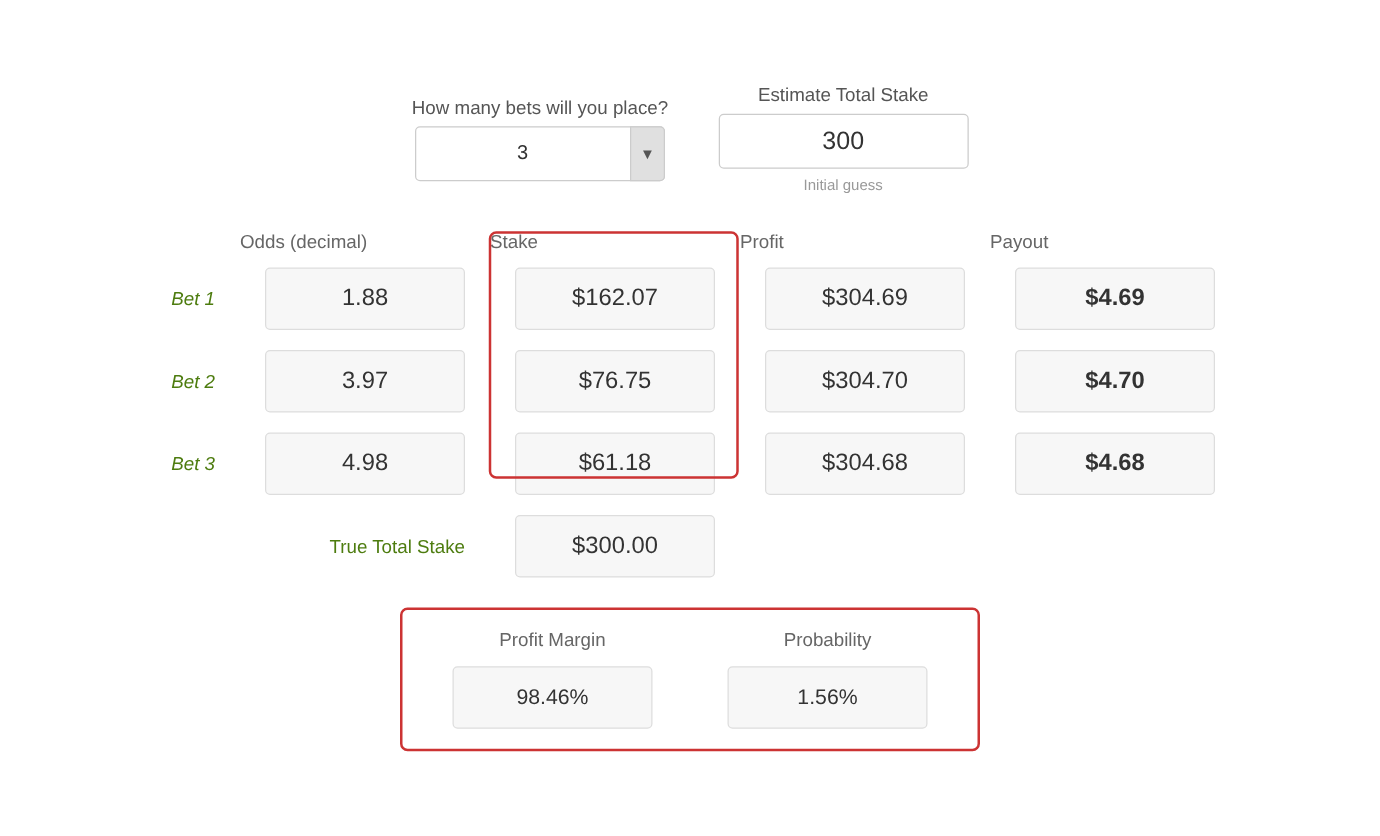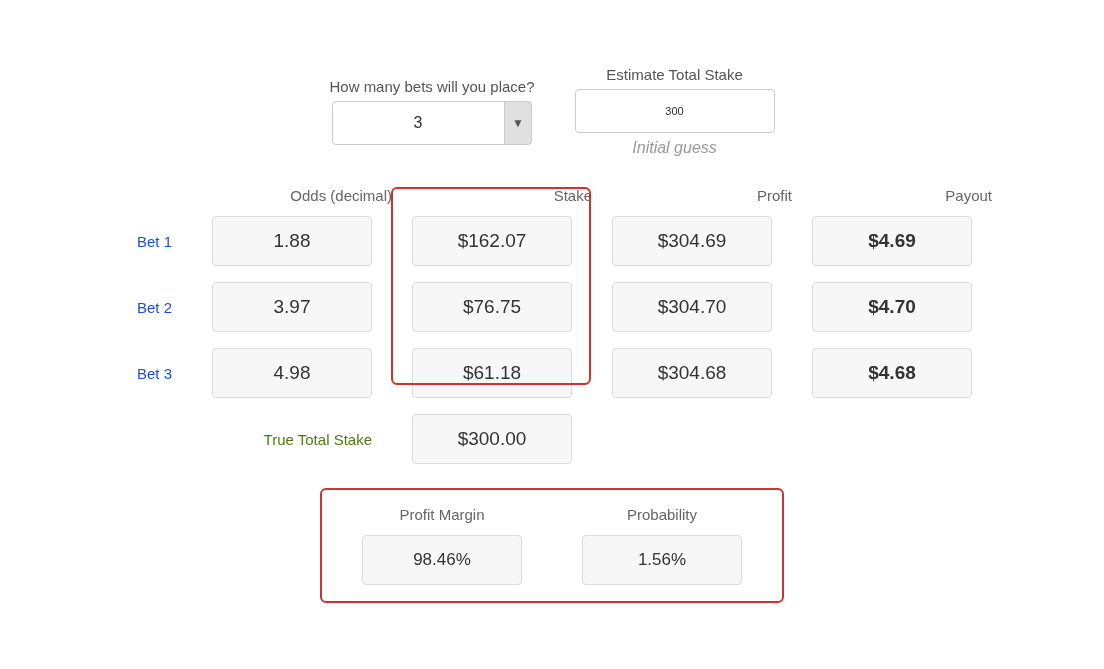--- a/index.html
+++ b/index.html
@@ -78,29 +78,28 @@
       font-size: 12px;
       color: #555;
     }
 
     .top-input-plain {
       width: 200px;
       height: 44px;
       border: 1px solid #ccc;
       border-radius: 4px;
       text-align: center;
-      font-size: 11px;
+      font-size: 20px;
       color: #333;
       outline: none;
     }
 
     .initial-guess {
       color: #999;
-      font-size: 16px;
-      font-style: italic;
+      font-size: 12px;
     }
 
     
     .rows-container {
       position: relative;
     }
 
     .stake-outline {
       position: absolute;
       border: 2px solid #cc3333;
@@ -116,22 +115,23 @@
 
     .row {
       display: grid;
       grid-template-columns: 120px 200px 200px 200px 200px;
       align-items: center;
     }
 
     .row-label {
       text-align: right;
       padding-right: 20px;
-      color: #1d4ed8;
-      font-size: 15px;
+      color: #4d7c0f;
+      font-size: 15px;
+      font-style: italic;
     }
 
     .cell {
       display: flex;
       justify-content: center;
     }
 
     .input-field {
       width: 160px;
       height: 50px;
@@ -148,21 +148,21 @@
       font-weight: bold;
     }
 
     .headers-row {
       display: grid;
       grid-template-columns: 120px 200px 200px 200px 200px;
       margin-bottom: 12px;
     }
 
     .header-cell {
-      text-align: right;
+      text-align: left;
       color: #666;
       font-size: 15px;
     }
 
     .true-total-row {
       display: grid;
       grid-template-columns: 120px 200px 200px 200px 200px;
       align-items: center;
       margin-top: 10px;
     }

